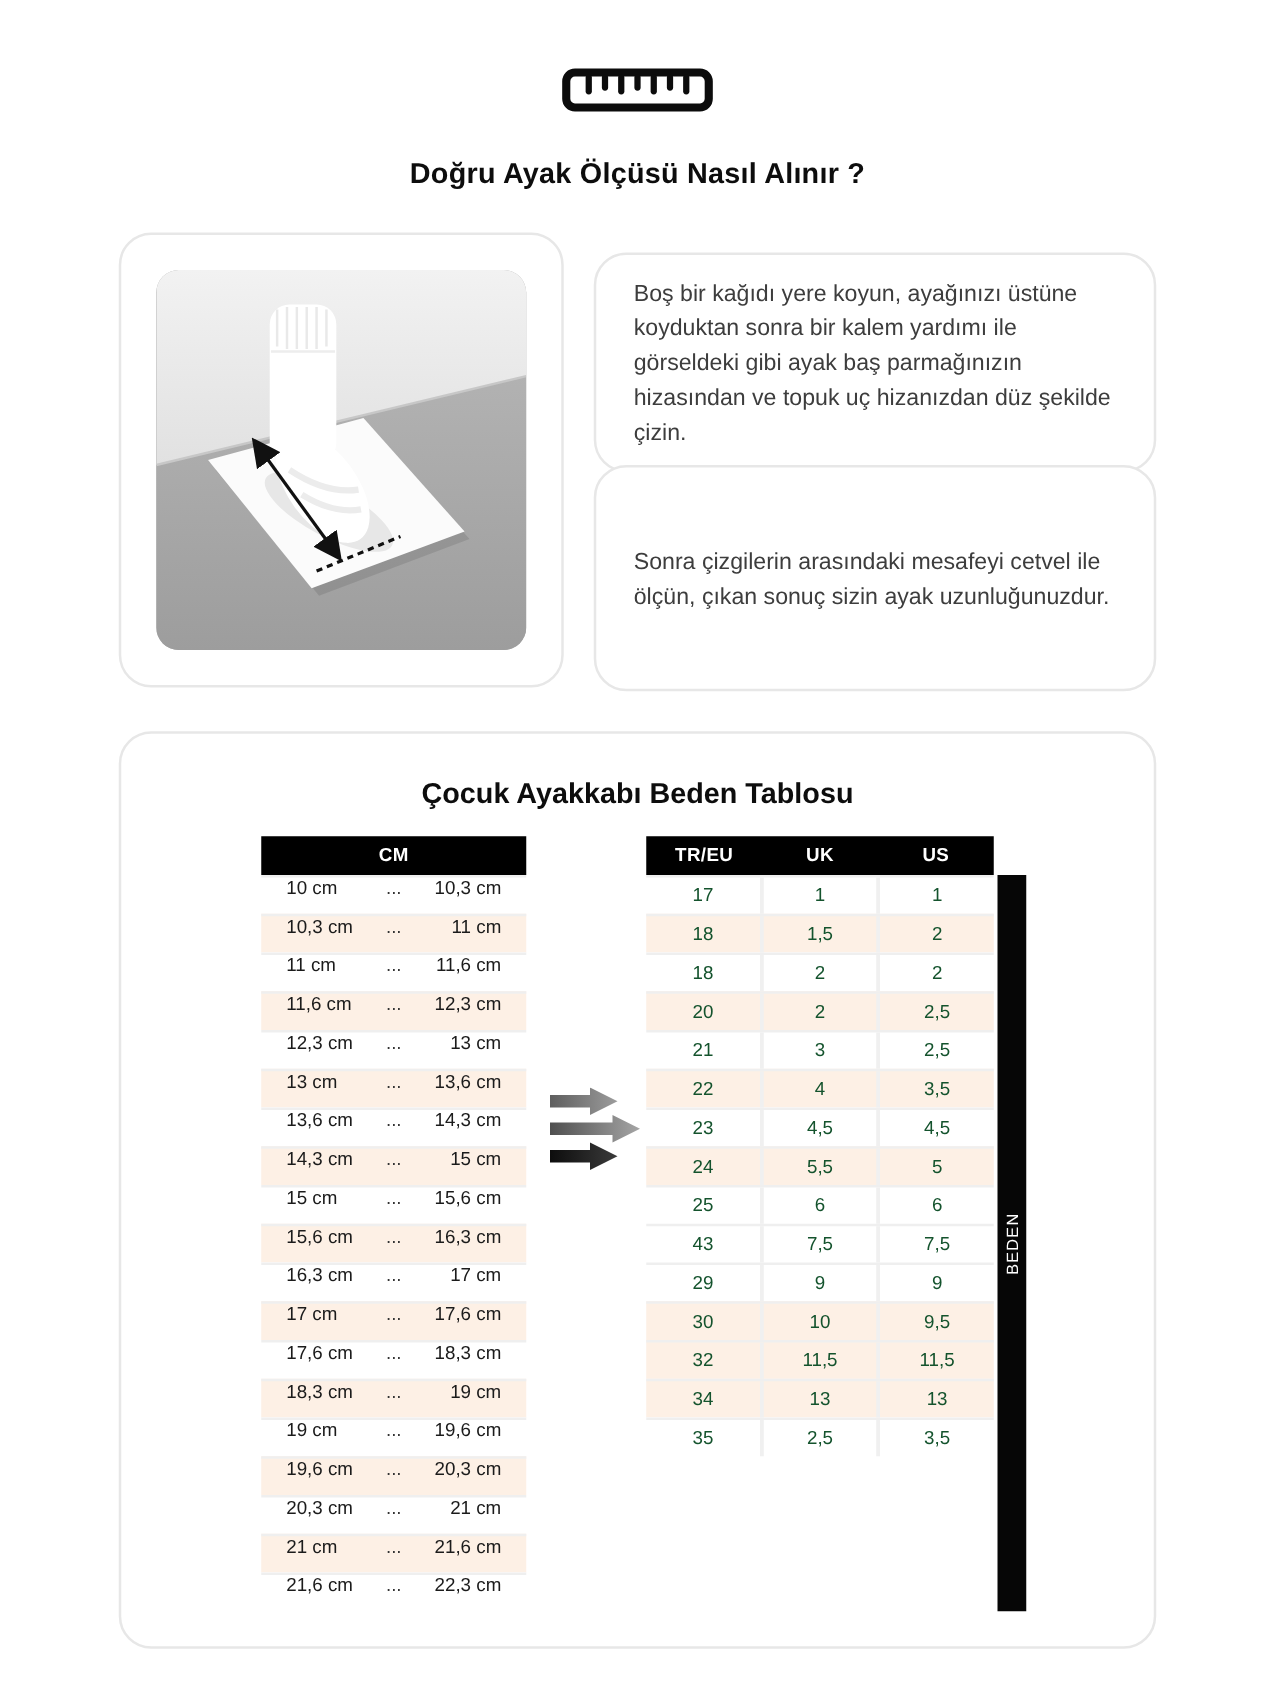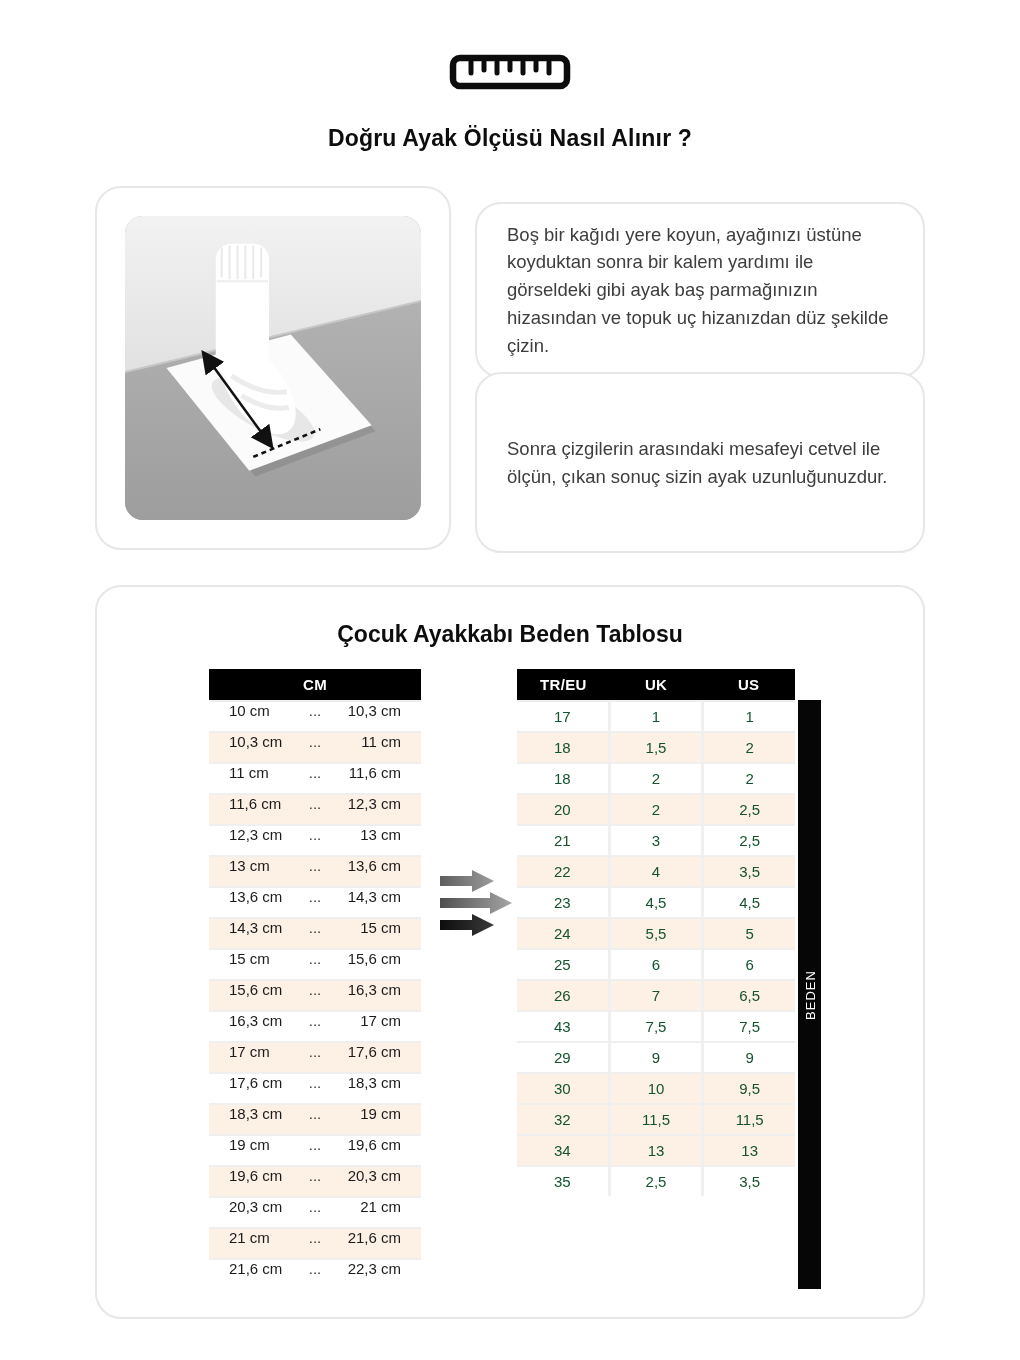--- a/index.html
+++ b/index.html
@@ -307,25 +307,20 @@
         <div class="size-row stripe">
           <span>24</span>
           <span>5,5</span>
           <span>5</span>
         </div>
         <div class="size-row">
           <span>25</span>
           <span>6</span>
           <span>6</span>
         </div>
-        <div class="size-row stripe">
-          <span>26</span>
-          <span>7</span>
-          <span>6,5</span>
-        </div>
         <div class="size-row">
           <span>43</span>
           <span>7,5</span>
           <span>7,5</span>
         </div>
         <div class="size-row">
           <span>29</span>
           <span>9</span>
           <span>9</span>
         </div>

